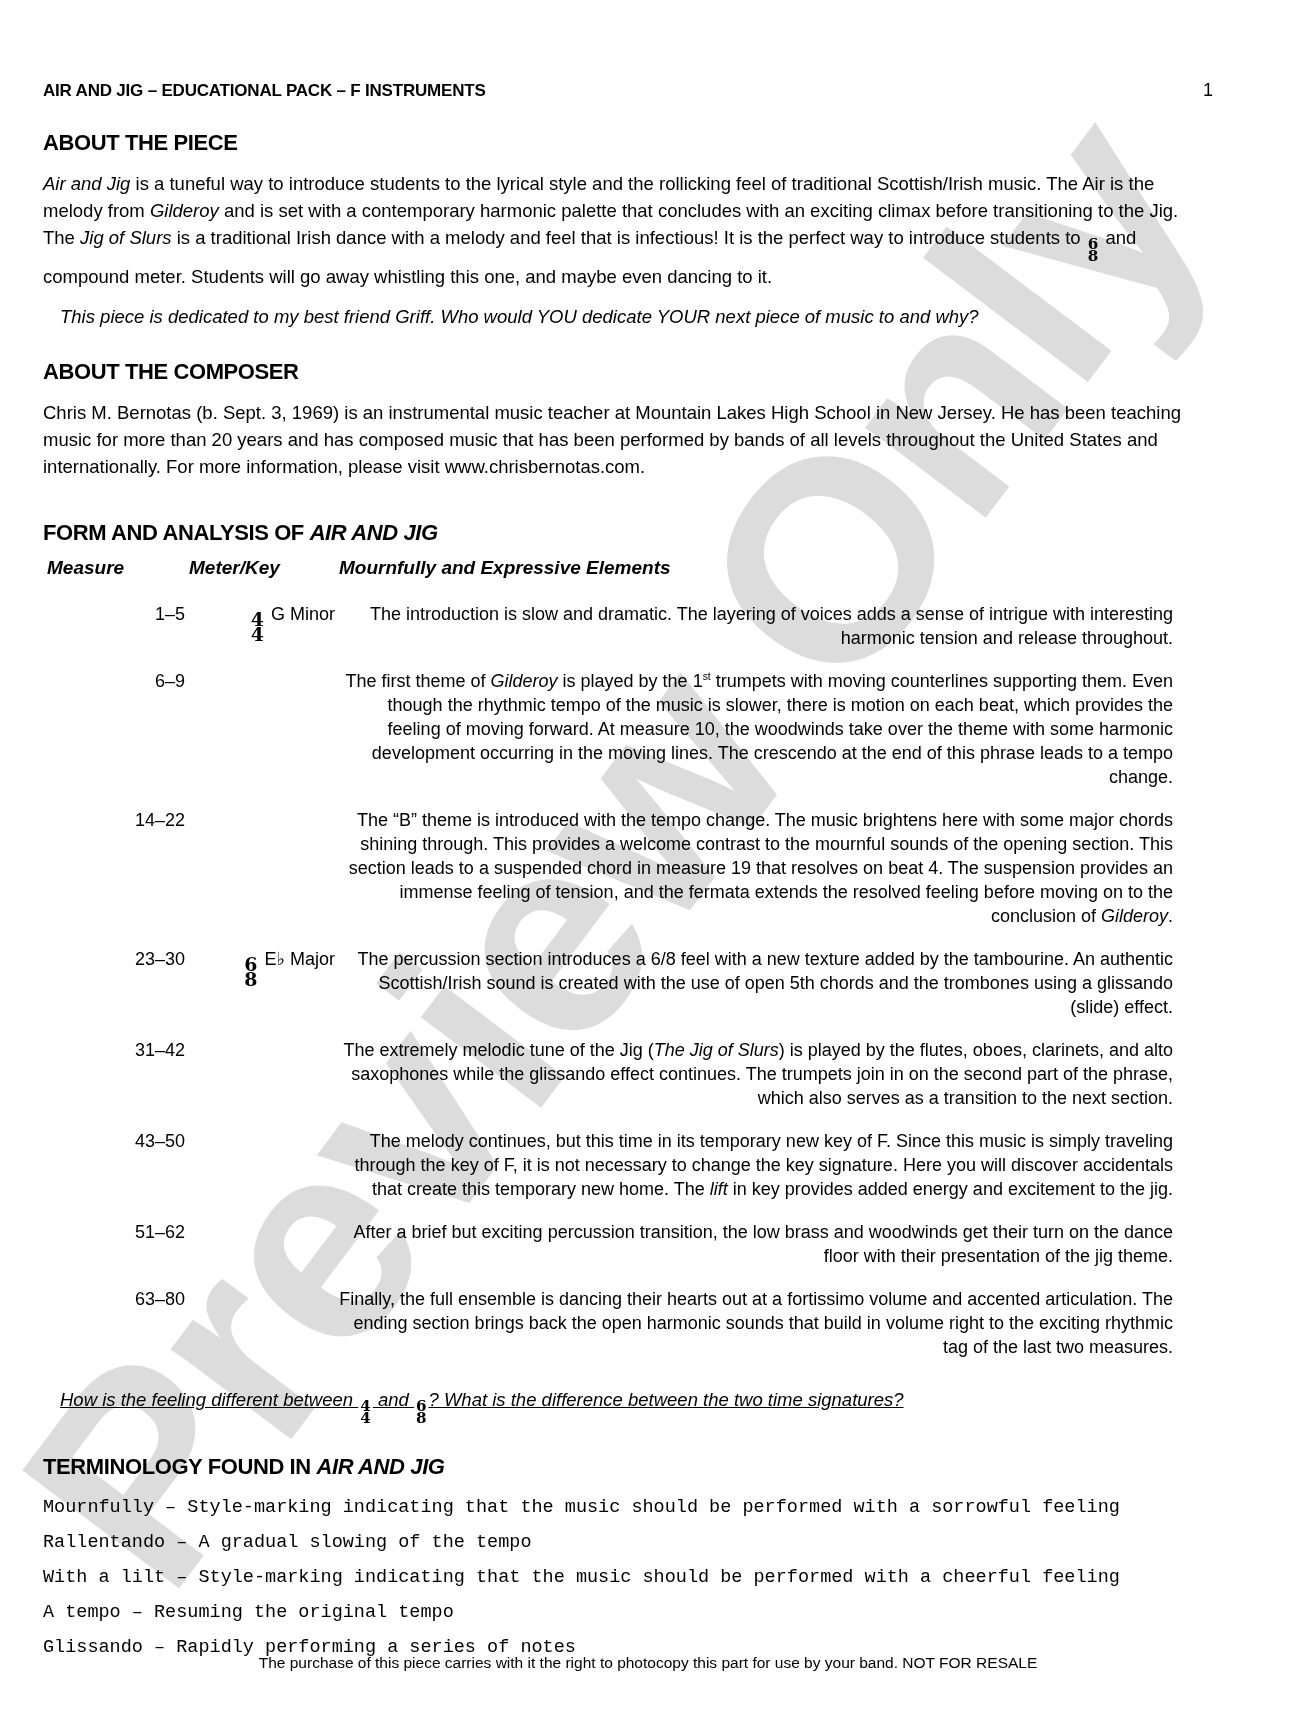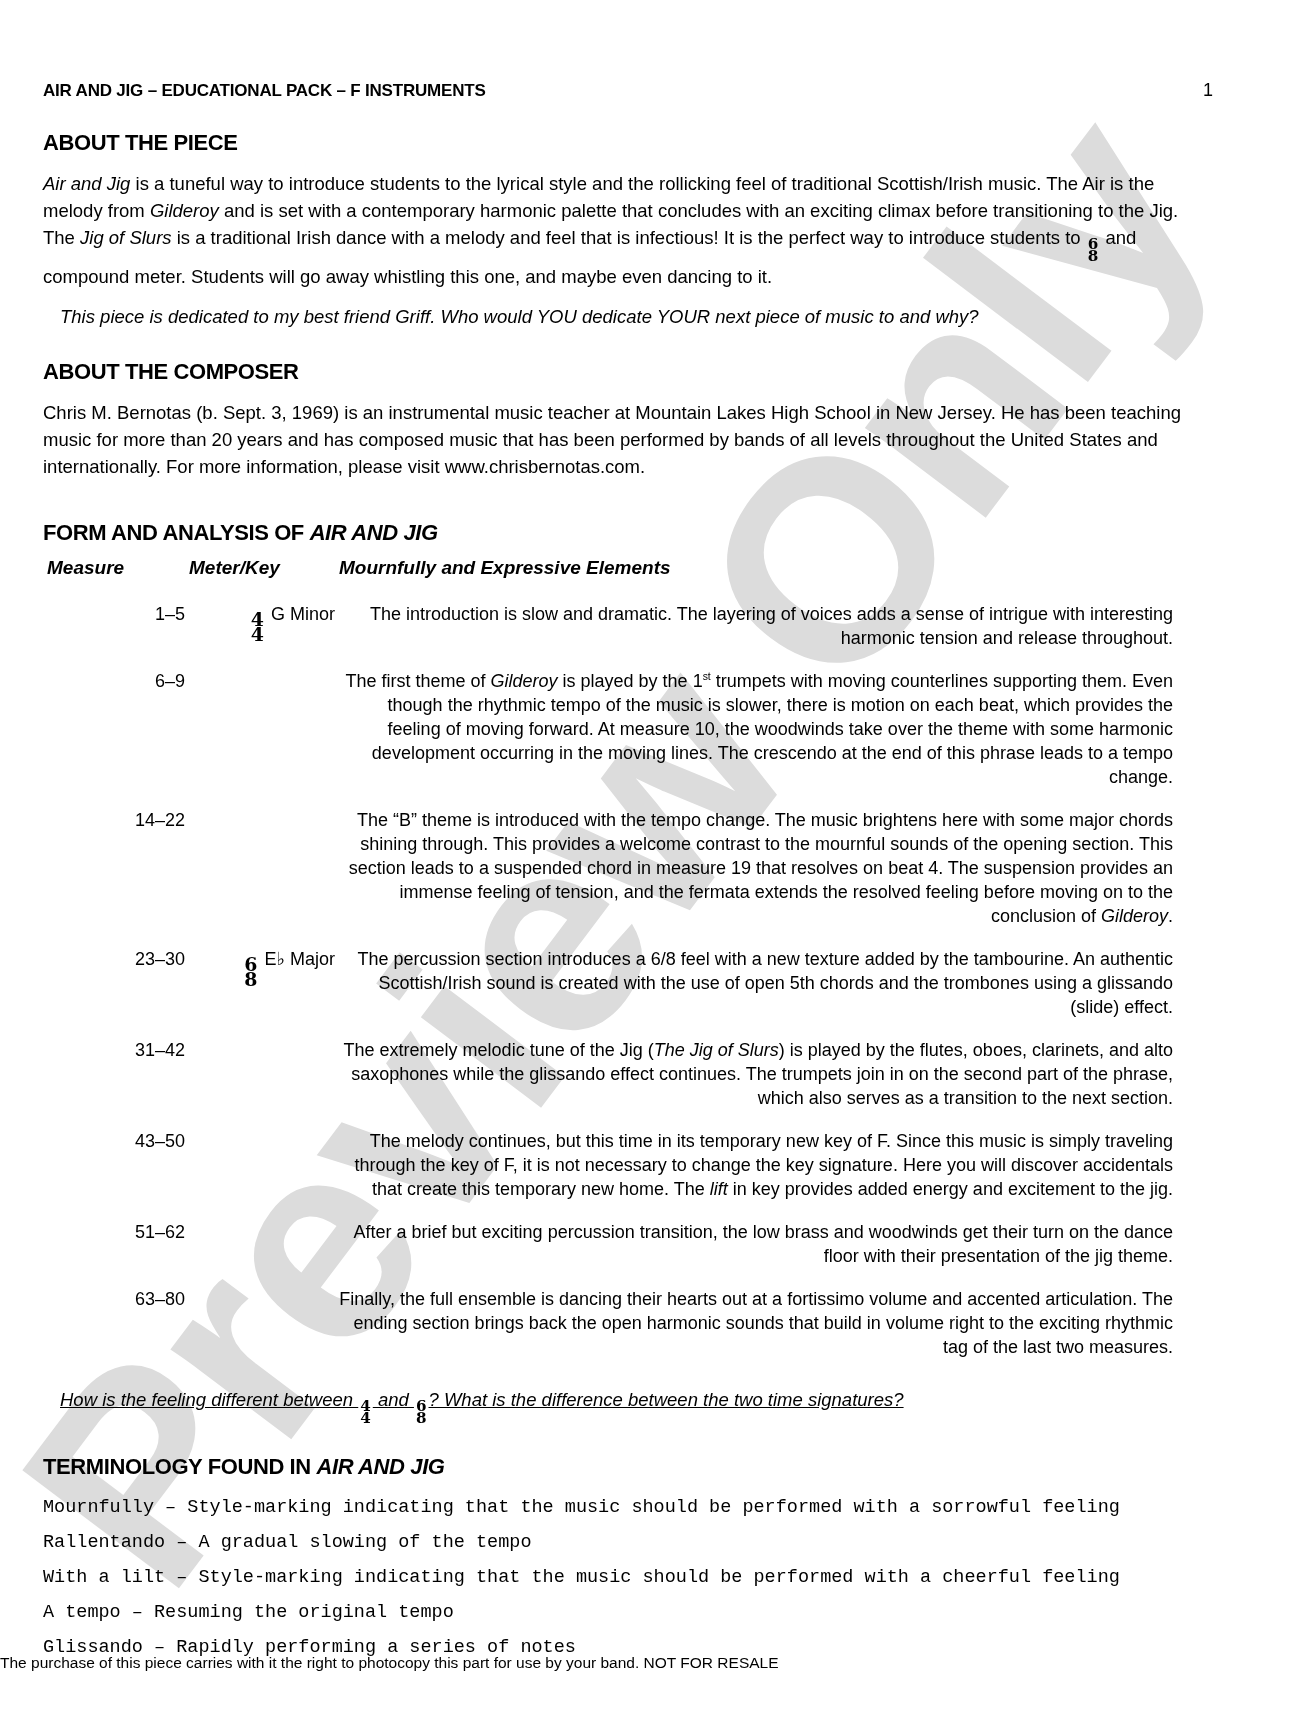--- a/index.html
+++ b/index.html
@@ -67,20 +67,21 @@
   }
   .tbl-row .c2 .ts{font-size:1.05em;}
   .question{margin-top:27px;margin-bottom:4px;text-decoration:underline;}
   .term{
     font-size:18.5px;line-height:24px;
     margin:0 0 11px 0;
   }
   .terms-wrap{margin-top:16px;font-family:Liberation Mono, monospace;}
   .footer{
     position:absolute;left:0;right:0;bottom:56px;
+    text-align:center;
     font-size:15.5px;
     z-index:1;
   }
 </style>
 </head>
 <body>
 
 <div class="page">
 
   <div class="watermark" style="color: rgb(220, 220, 220);">Preview Only</div>

